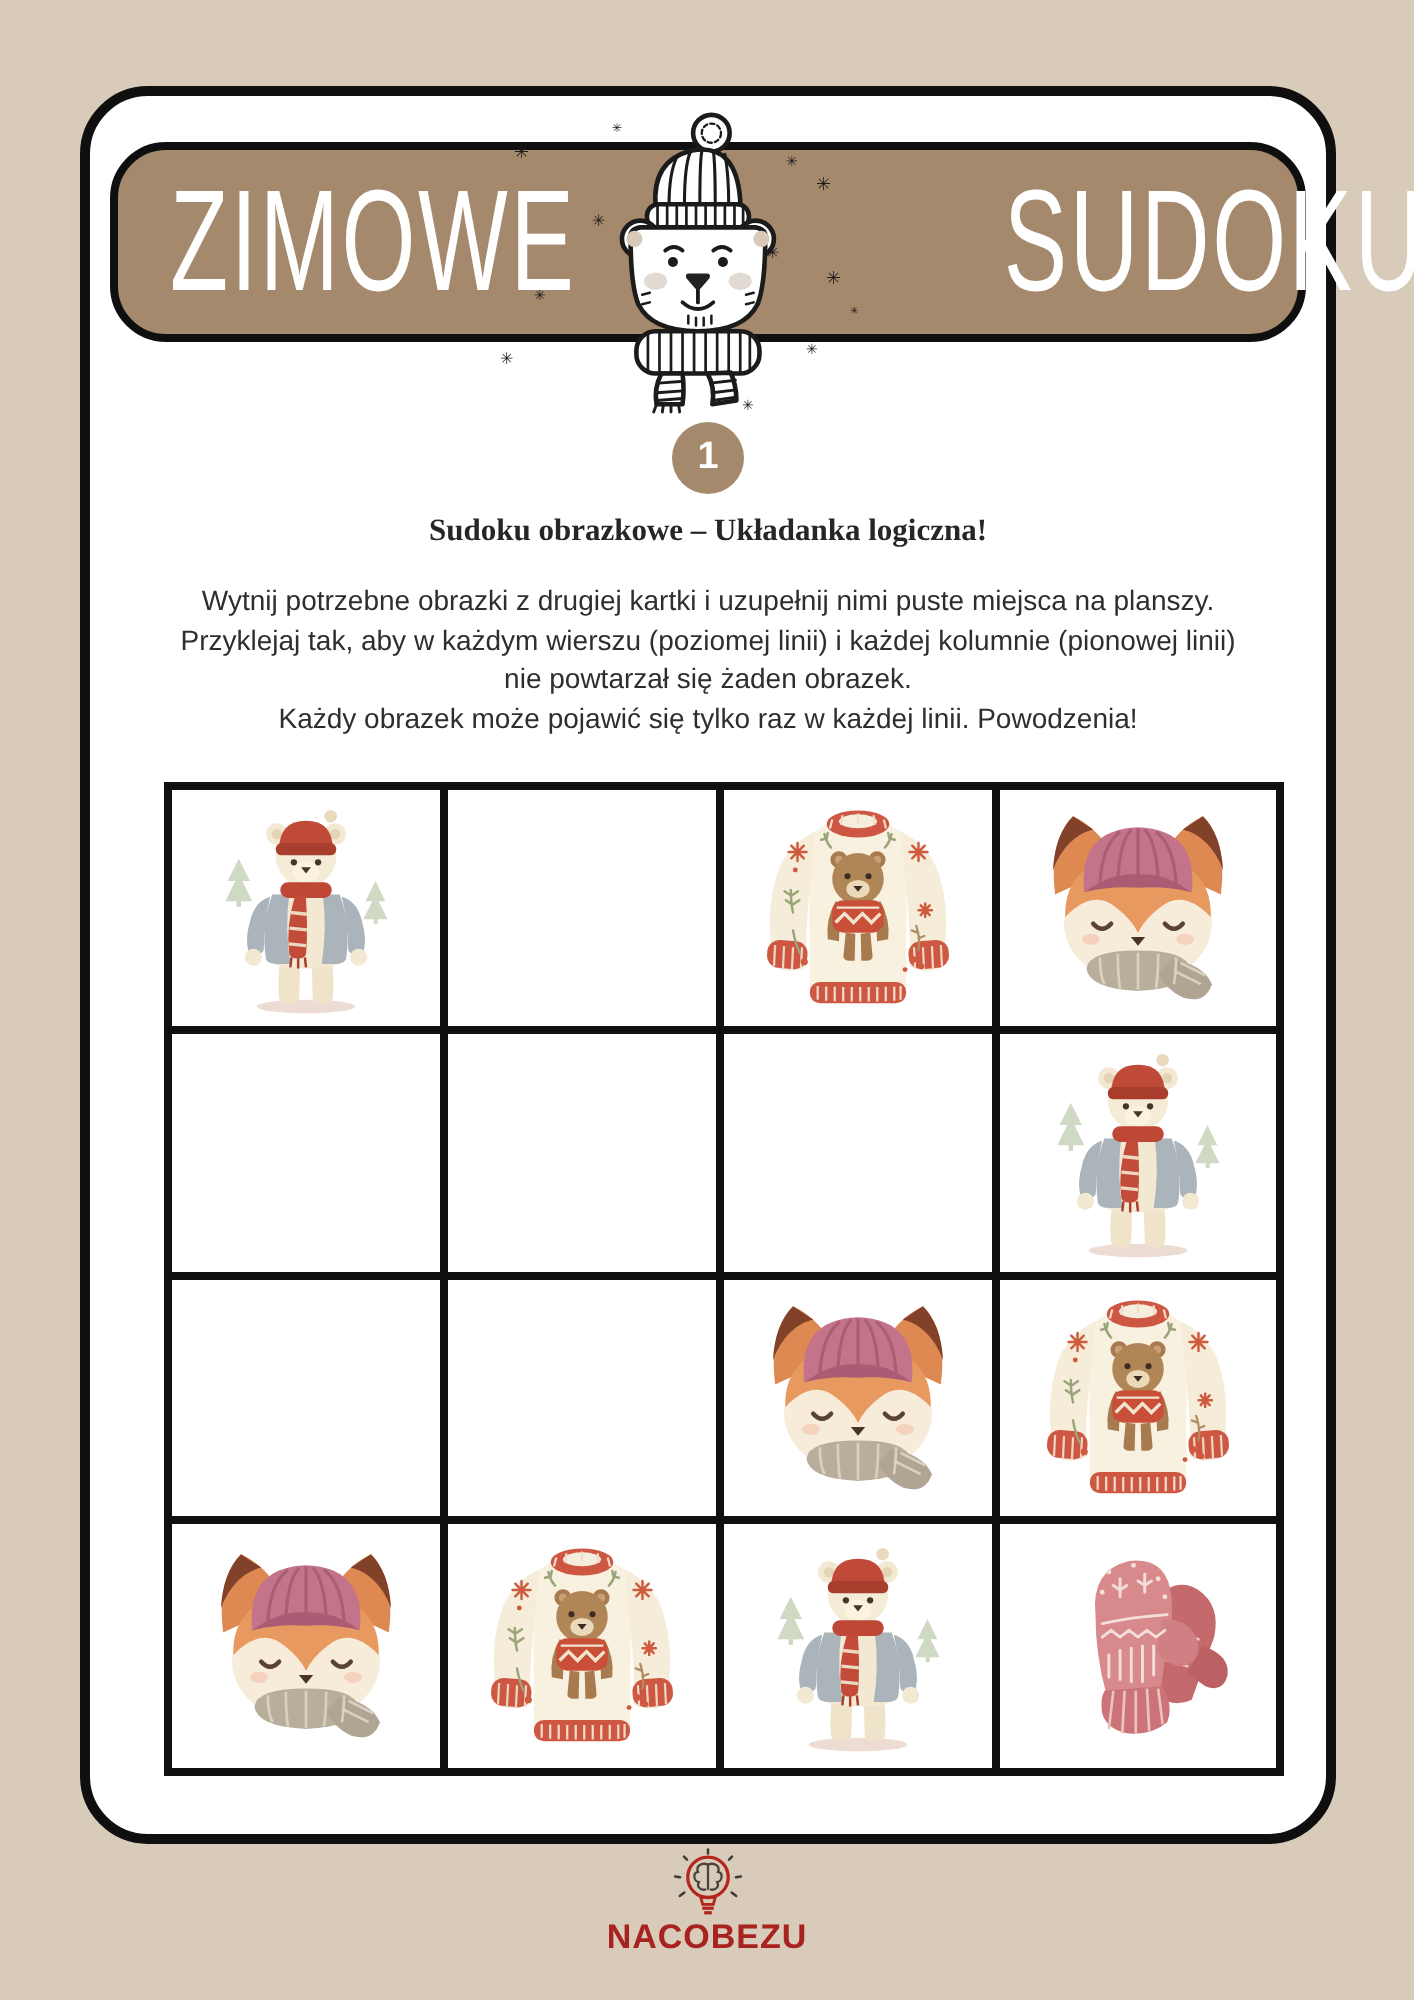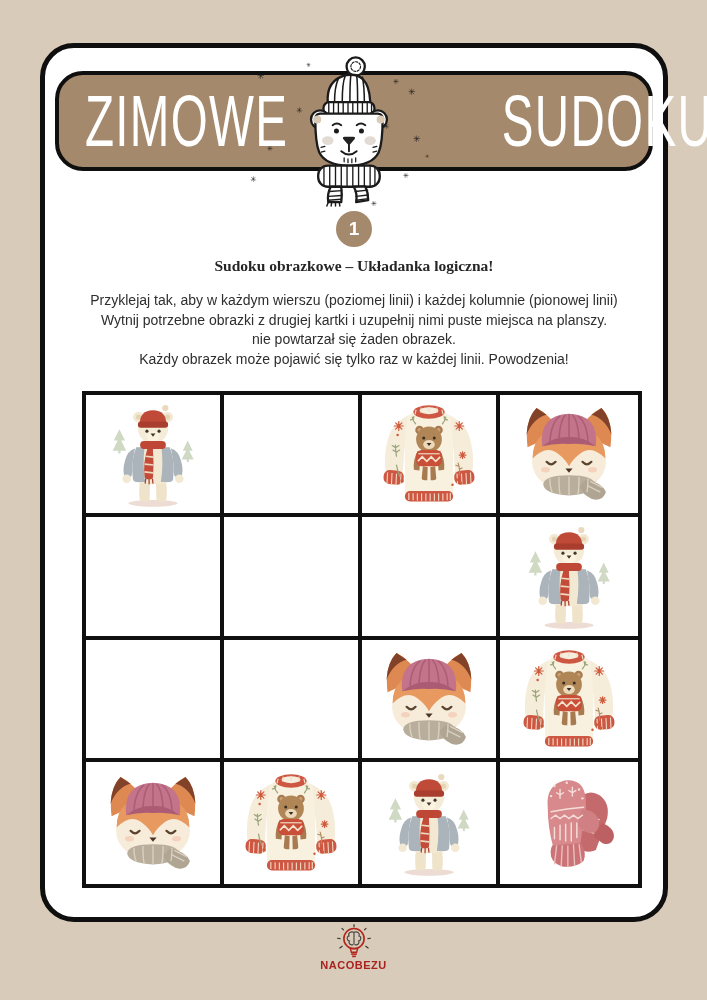--- a/index.html
+++ b/index.html
@@ -53,21 +53,21 @@
     display:grid; grid-template-columns:repeat(4,1fr); grid-template-rows:repeat(4,1fr);
   }
   .cell { border-right:4px solid #101010; border-bottom:4px solid #101010;
     display:flex; align-items:center; justify-content:center; }
   .cell:nth-child(4n) { border-right:none; }
   .cell:nth-child(n+13){ border-bottom:none; }
   .art { width:112px; height:112px; display:block; }
   
   .footer { position:absolute; left:0; top:924px; width:707px; text-align:center; }
   .logo-bulb { width:42px; height:35px; display:block; margin:0 auto; }
-  .brand { font-weight:bold; font-size:11px; color:#a8221f; letter-spacing:0.5px;
+  .brand { font-weight:bold; font-size:17px; color:#a8221f; letter-spacing:0.5px;
     margin-top:0px; }
   .defs-hidden { position:absolute; width:0; height:0; overflow:hidden; }
 </style>
 </head>
 <body>
 
 <svg class="defs-hidden" aria-hidden="true">
   <defs>
     <symbol id="sym-polar-bear" viewBox="0 0 100 100">
       <g fill="#cfd9c4">
@@ -292,22 +292,22 @@
     <span class="flake" style="left:366px; top:79px;  font-size:5px;">✳</span>
     <span class="flake" style="left:247px; top:-13px; font-size:6px;">✳</span>
     <span class="flake" style="left:312px; top:125px; font-size:7px;">✳</span>
   </div>
 
   <div class="badge">1</div>
 
   <p class="title">Sudoku obrazkowe – Układanka logiczna!</p>
 
   <div class="instructions">
+    <p>Wytnij potrzebne obrazki z drugiej kartki i uzupełnij nimi puste miejsca na planszy.</p>
     <p>Przyklejaj tak, aby w każdym wierszu (poziomej linii) i każdej kolumnie (pionowej linii)</p>
-    <p>Wytnij potrzebne obrazki z drugiej kartki i uzupełnij nimi puste miejsca na planszy.</p>
     <p>nie powtarzał się żaden obrazek.</p>
     <p>Każdy obrazek może pojawić się tylko raz w każdej linii. Powodzenia!</p>
   </div>
 
   <div class="grid">
     <div class="cell">
       <svg class="art" viewBox="0 0 100 100">
           <use href="#sym-polar-bear"></use>
         </svg>
     </div>

